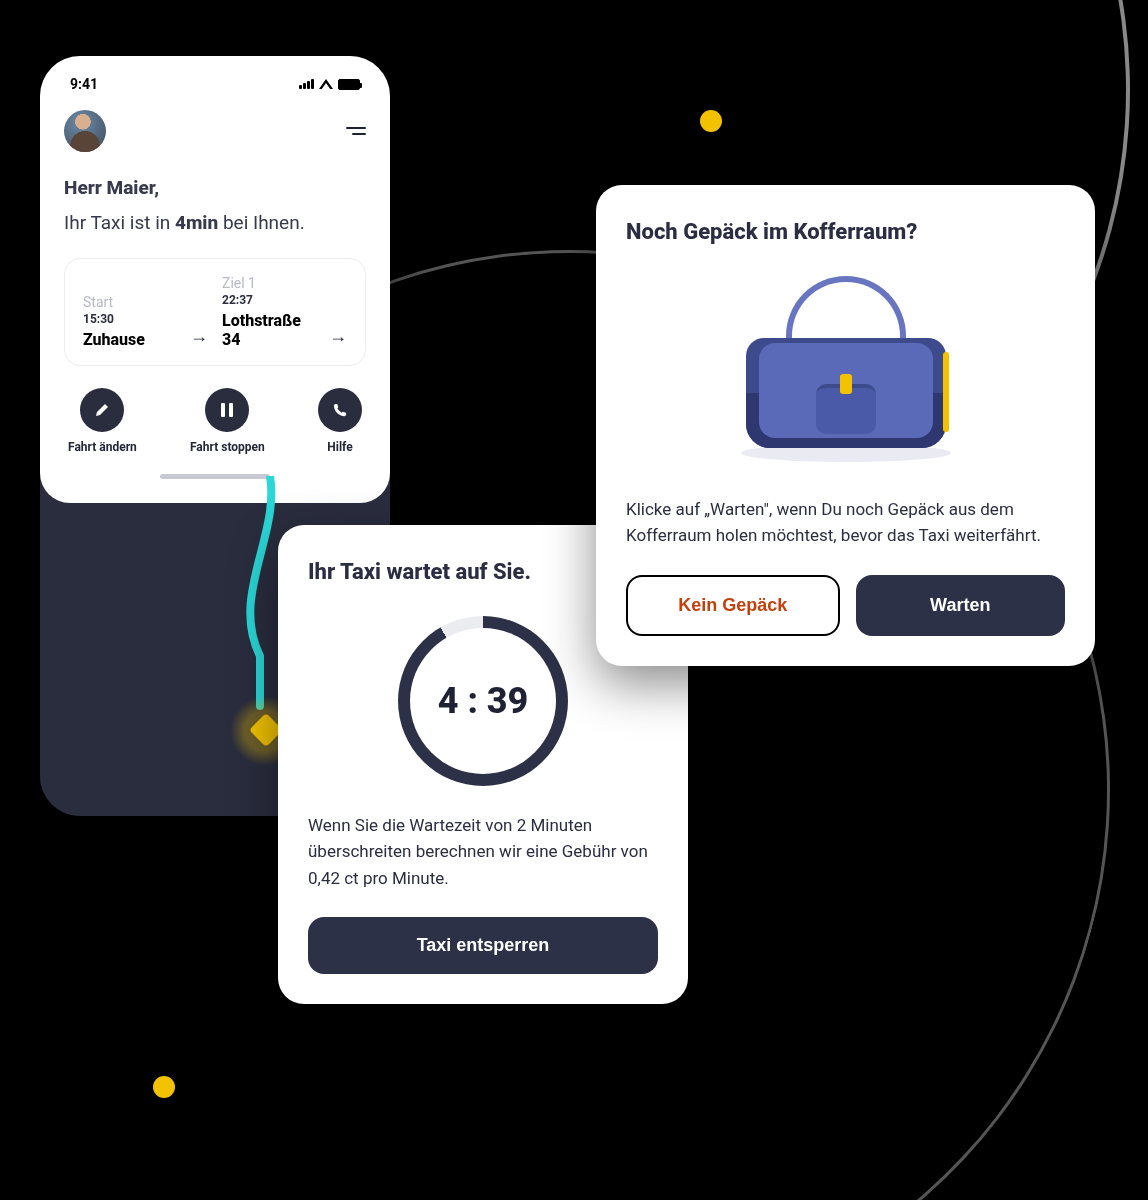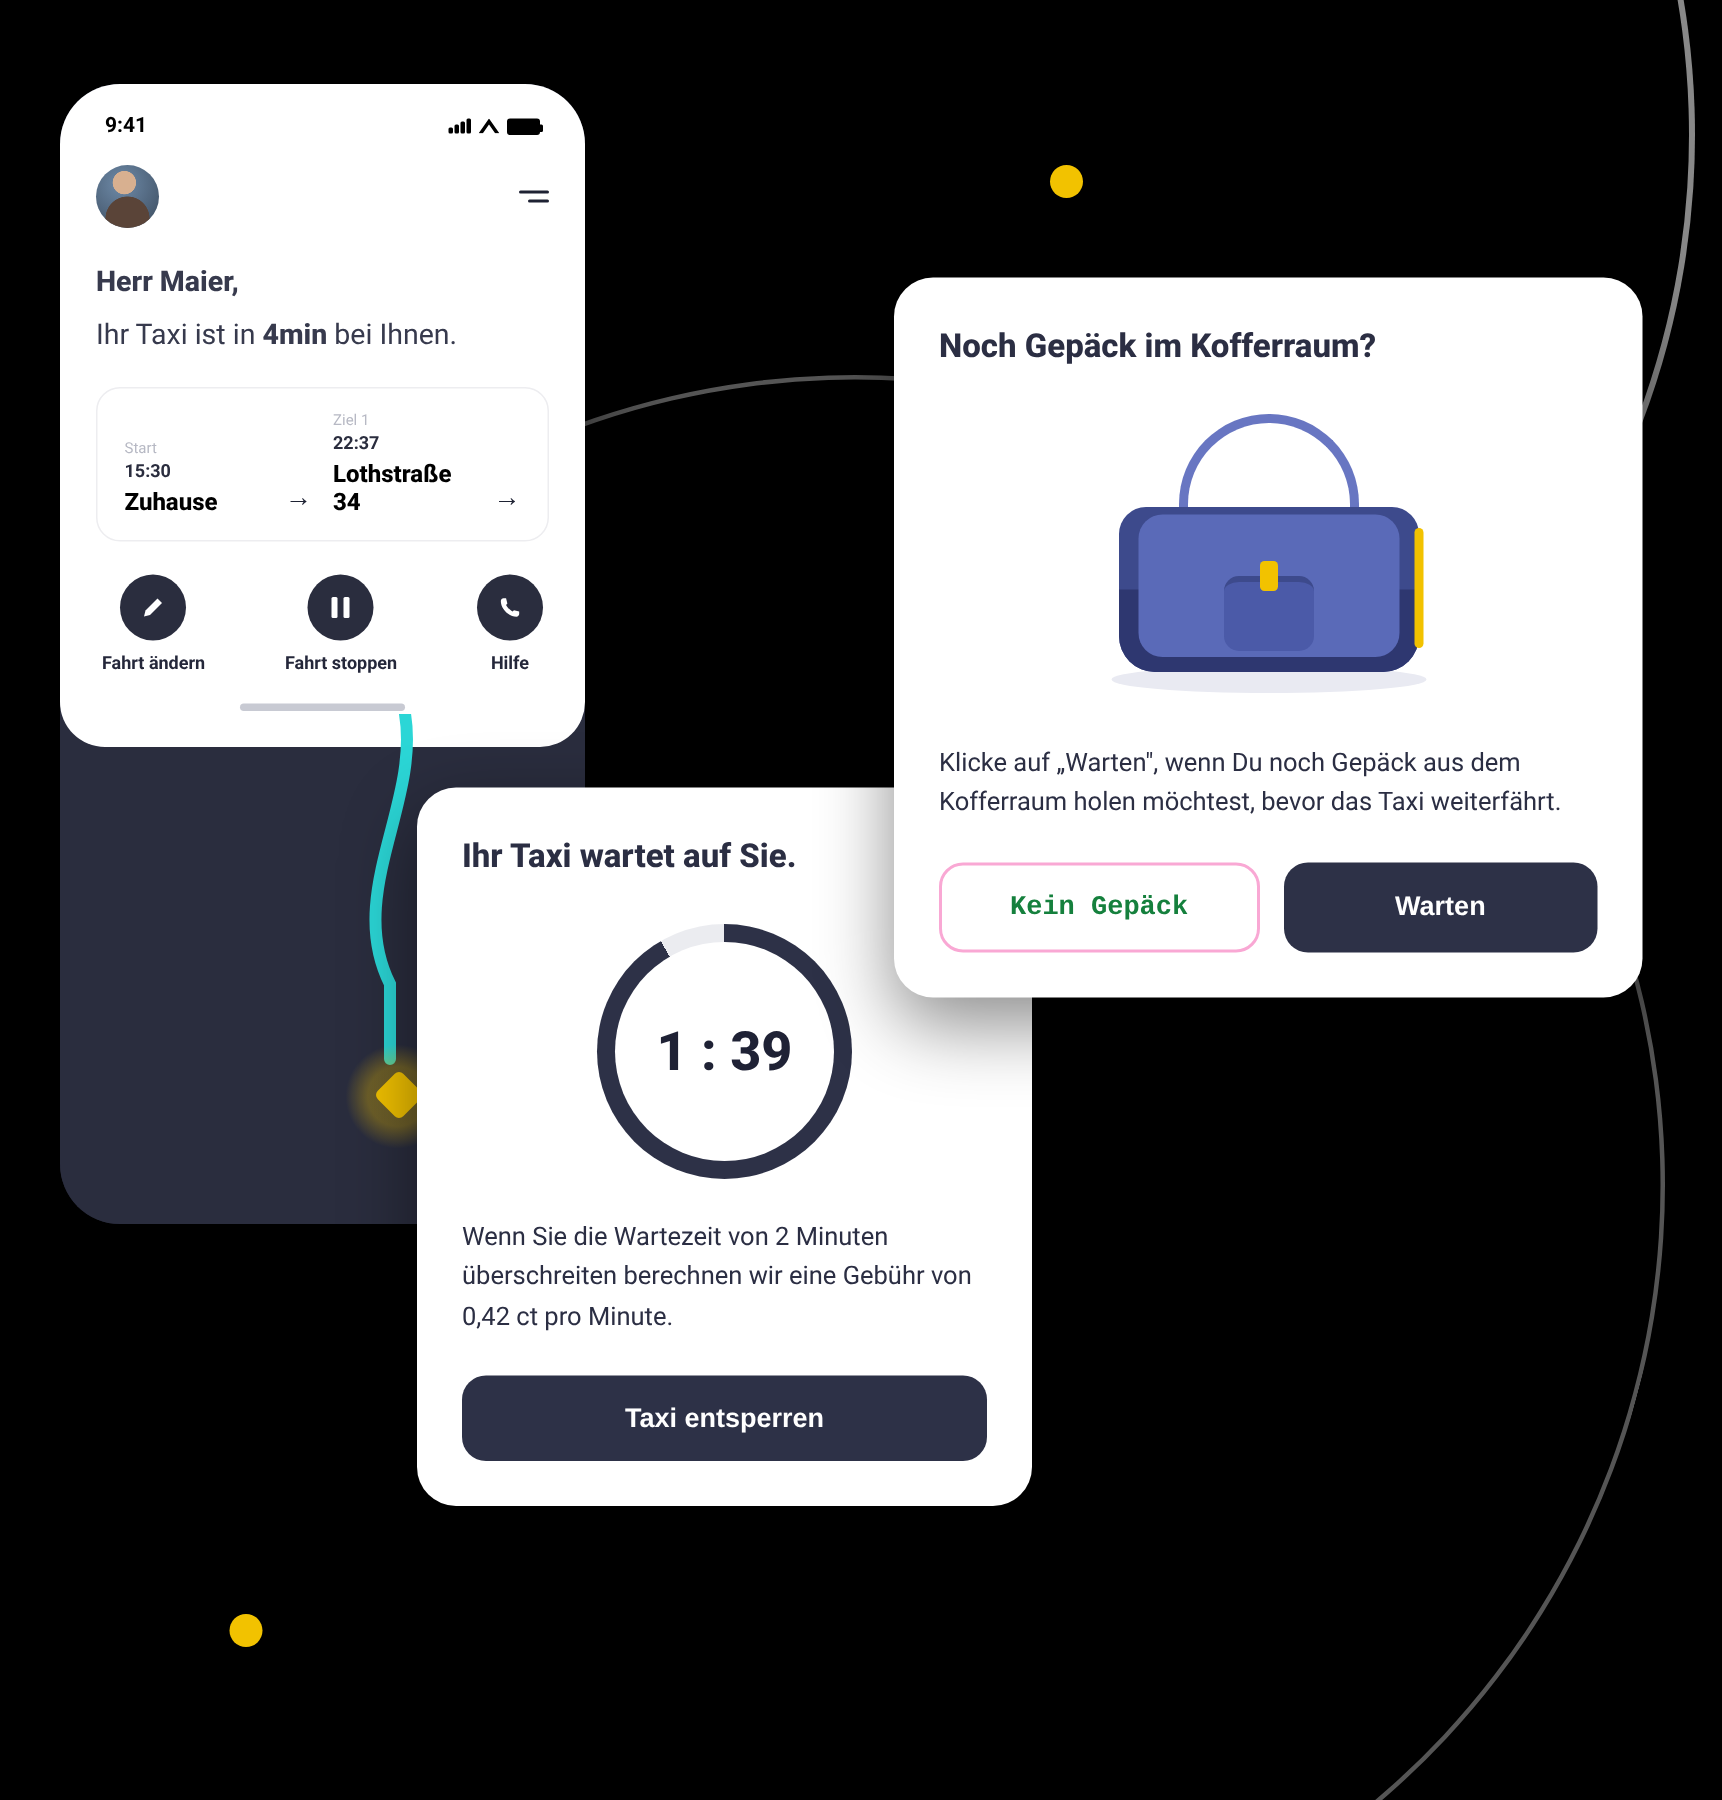--- a/index.html
+++ b/index.html
@@ -93,21 +93,21 @@
   .route-card {
     margin-top:24px;
     border:1px solid #ededf0;
     border-radius:16px;
     padding:16px 18px;
     display:flex;
     align-items:flex-end;
     gap:14px;
   }
   .route-col { flex:1; }
-  .route-label { font-size:10px; color:#b7b9c4; }
+  .route-label { font-size:14px; color:#b7b9c4; }
   .route-time { font-size:12px; font-weight:700; color:#2a2d3e; margin-top:2px;}
   .route-place { font-size:16px; font-weight:800; color:#000000; margin-top:4px;}
   .route-arrow { font-size:18px; font-weight:900; color:#1e2233; padding-bottom:2px;}
 
   .action-row { display:flex; justify-content:space-between; margin-top:22px; padding:0 4px;}
   .action-btn { display:flex;flex-direction:column;align-items:center;gap:8px; }
   .action-circle {
     width:44px;height:44px;border-radius:50%;background:#2a2d3e;
     display:flex;align-items:center;justify-content:center;color:#fff;
   }
@@ -164,21 +164,21 @@
   .timer-ring::before{content:"";position:absolute;inset:12px;background:#fff;border-radius:50%;}
   .timer-text{position:relative;font-size:36px;font-weight:800;color:#1f2235;}
   .card p { font-size:17px;line-height:1.55;color:#2b2e43;}
   .btn {
     display:block;width:100%;
     border:none;border-radius:16px;
     padding:18px;font-size:18px;font-weight:800;
     margin-top:26px; cursor:pointer;
   }
   .btn-dark { background:#2d3147;color:#fff;}
-  .btn-outline { background:#fff;color:#15803d;border:2px solid #f9a8d4;font-family:Liberation Mono, monospace;}
+  .btn-outline { background:#fff;color:#c2410c;border:2px solid #000000;}
 
   
   .luggage-card {
     top:185px; left:596px;
     width:499px;
   }
   .luggage-img { display:flex;justify-content:center;margin:28px 0 24px;}
   .btn-row { display:flex;gap:16px;margin-top:26px;}
   .btn-row .btn{margin-top:0;flex:1;}
   .bag {
@@ -283,21 +283,21 @@
     </div>
 
     <div class="drag-handle"></div>
   </div>
 </div>
 
 <div class="card wait-card">
   <h2>Ihr Taxi wartet auf Sie.</h2>
   <div class="timer-wrap">
     <div class="timer-ring">
-      <div class="timer-text">1 : 39</div>
+      <div class="timer-text">4 : 39</div>
     </div>
   </div>
   <p>Wenn Sie die Wartezeit von 2 Minuten überschreiten berechnen wir eine Gebühr von 0,42 ct pro Minute.</p>
   <button class="btn btn-dark">Taxi entsperren</button>
 </div>
 
 <div class="card luggage-card">
   <h2>Noch Gepäck im Kofferraum?</h2>
   <div class="luggage-img">
     <div class="bag">

